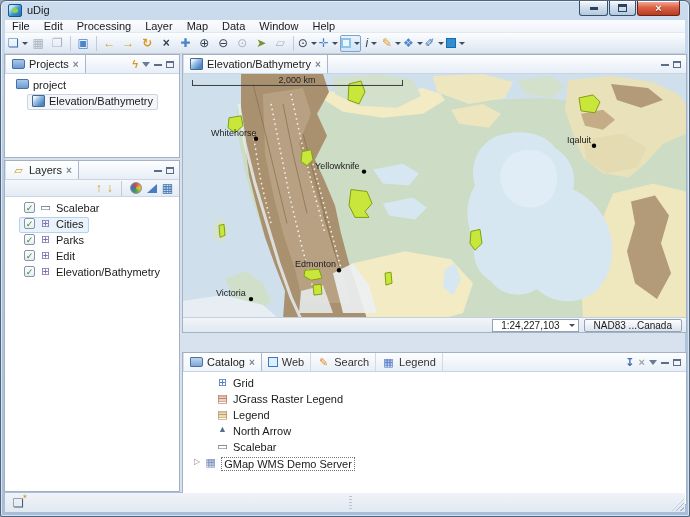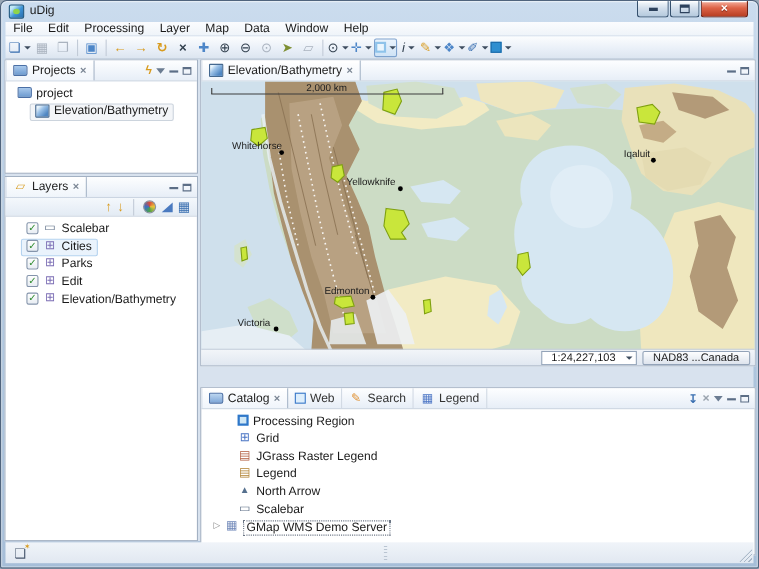--- a/index.html
+++ b/index.html
@@ -425,24 +425,20 @@
       <div class="phead-icons">
         <span class="c-blue" style="font-weight:bold">↧</span>
         <span style="color:#9aa3ae;font-weight:bold">×</span>
         <span class="vmenu"></span>
         <span class="mini"></span>
         <span class="maxi"></span>
       </div>
     </div>
     <div class="tree">
       <div class="trow" style="margin-left:22px">
-        <span class="ico-blue-sq"></span>
-        <span>Processing Region</span>
-      </div>
-      <div class="trow" style="margin-left:22px">
         <span class="gicon" style="color:#4a74c4">⊞</span>
         <span>Grid</span>
       </div>
       <div class="trow" style="margin-left:22px">
         <span class="gicon" style="color:#b0583a">▤</span>
         <span>JGrass Raster Legend</span>
       </div>
       <div class="trow" style="margin-left:22px">
         <span class="gicon" style="color:#b08030">▤</span>
         <span>Legend</span>

